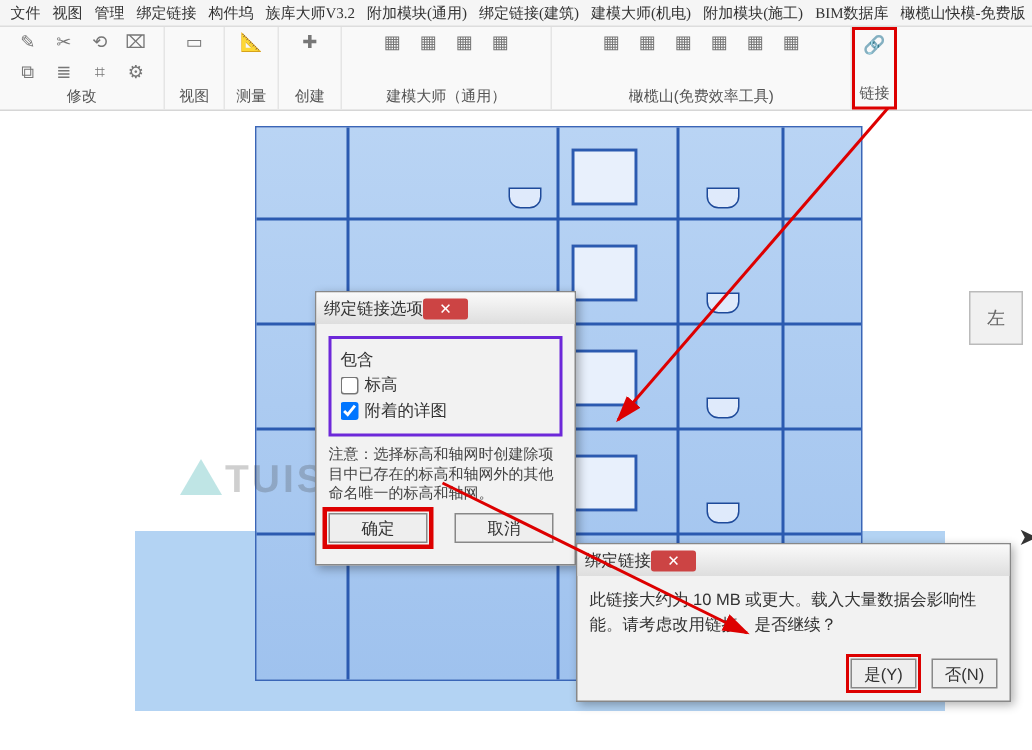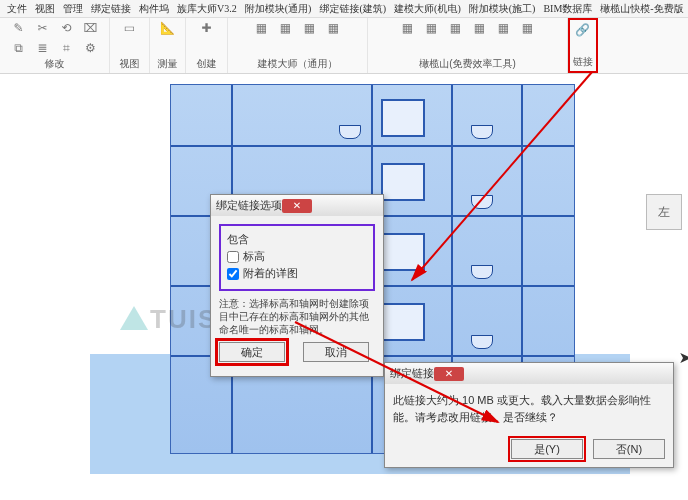--- a/index.html
+++ b/index.html
@@ -31,21 +31,21 @@
   .closebtn { width:30px; height:14px; background:#c44; color:#fff; font-size:10px; display:flex;align-items:center;justify-content:center; border-radius:2px;}
   .dlg-body { padding:8px; font-size:11px; }
   .dlg-body .grp { border:2px solid #6d28d9; padding:6px; margin-bottom:6px;}
   .chk { display:flex; align-items:center; gap:4px; margin:2px 0;}
   .chk input {width:12px;height:12px;}
   .btnrow { display:flex; justify-content:flex-start; gap:18px; padding:6px 0;}
   .btn { width:66px; height:20px; border:1px solid #888; background:#eee; font-size:11px; display:flex;align-items:center;justify-content:center;}
   .ok-hi { outline:3px solid #d00; outline-offset:1px;}
 
   .dlg2 .msg {font-size:11px; color:#333; line-height:1.5;}
-  .dlg2 .btn2 { width:72px; height:20px; border:1px solid #888; background:#eee; font-size:11px; display:flex;align-items:center;justify-content:center;}
+  .dlg2 .btn2 { width:44px; height:20px; border:1px solid #888; background:#eee; font-size:11px; display:flex;align-items:center;justify-content:center;}
   .yes-hi { outline:2px solid #d00; outline-offset:1px;}
 
   .arrow { position:absolute; pointer-events:none;}
   .watermark {position:absolute; left:150px; top:230px; font-size:26px; font-weight:bold; color:#444; opacity:.25; letter-spacing:2px;}
   .wm-tri {position:absolute; left:120px; top:232px; width:0;height:0;border-left:14px solid transparent;border-right:14px solid transparent;border-bottom:24px solid #2ba9a9;opacity:.3;}
 </style>
 </head>
 <body>
 
 <div class="menubar">

